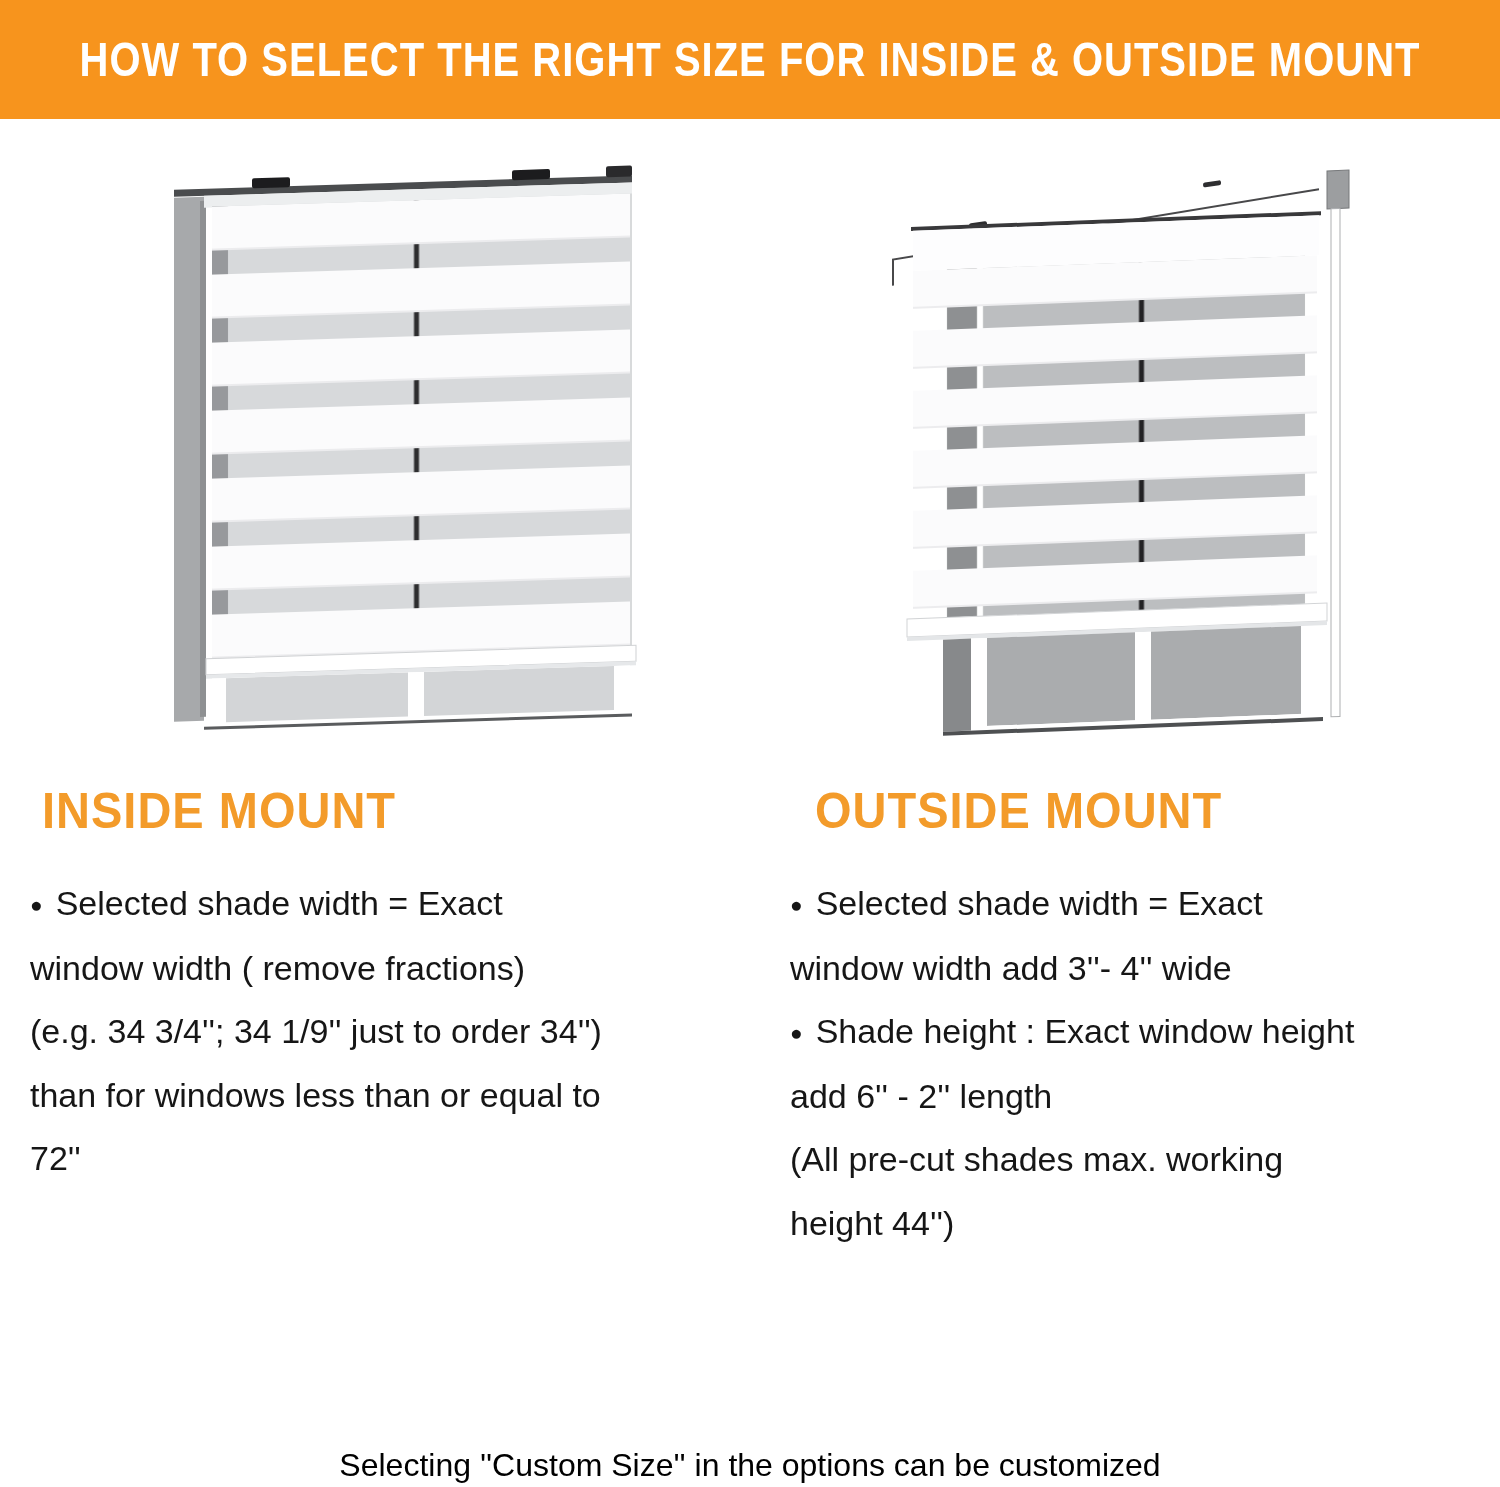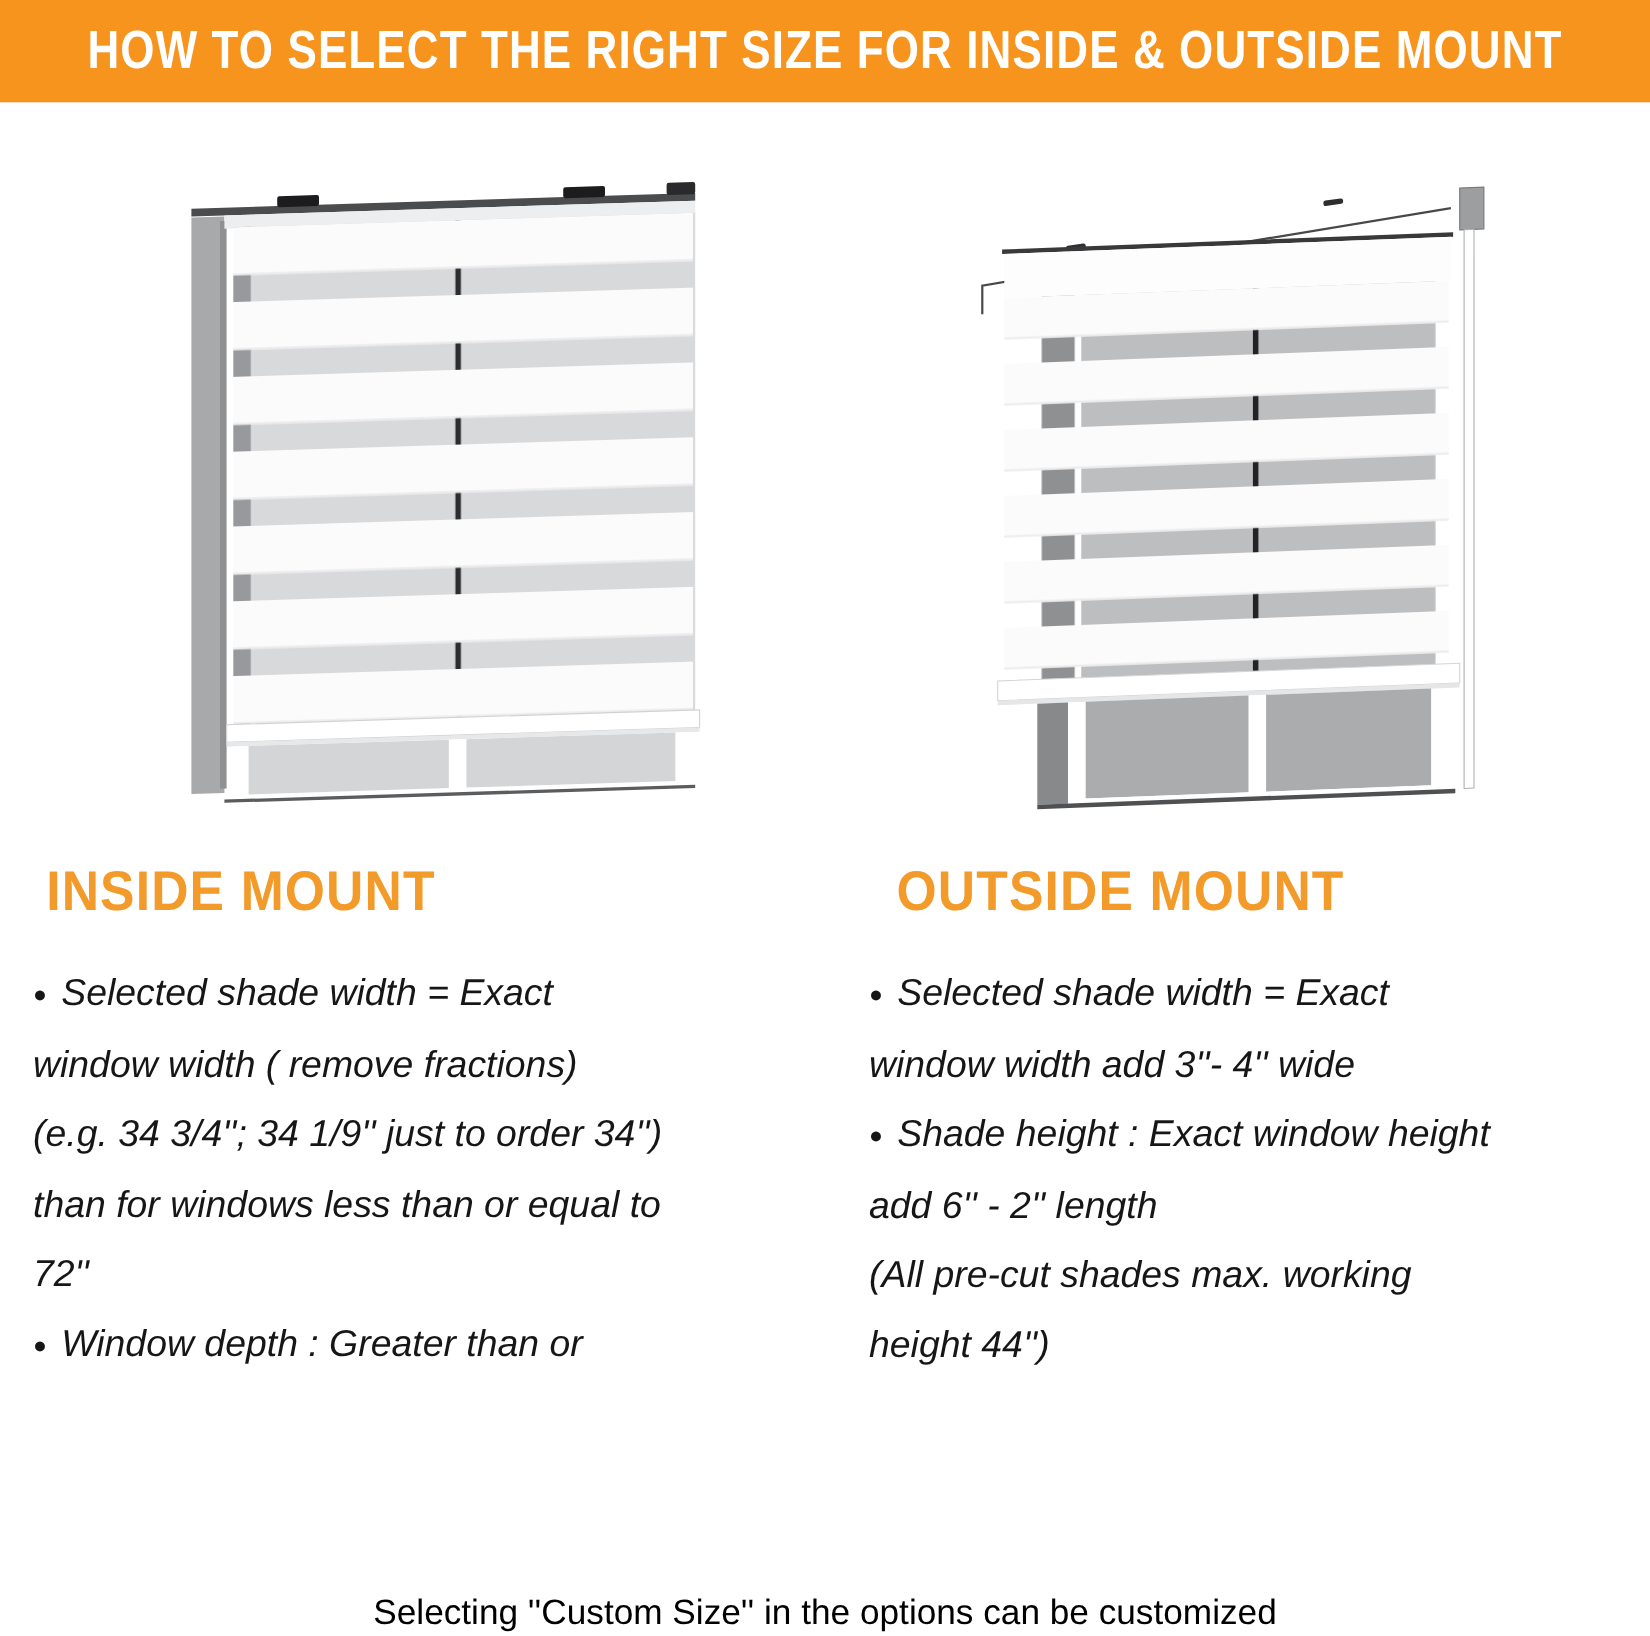--- a/index.html
+++ b/index.html
@@ -9,21 +9,21 @@
     --body-text:#161616;
   }
   *{box-sizing:border-box;}
   html,body{margin:0;padding:0;background:#ffffff;}
   .page{
     position:relative;width:1500px;height:1487px;margin:0 auto;
     background:#ffffff;overflow:hidden;
     font-family:"Liberation Sans", sans-serif;
   }
   .banner{
-    position:absolute;left:0;top:0;width:1500px;height:93px;
+    position:absolute;left:0;top:0;width:1500px;height:119px;
     background:var(--banner-bg);
     display:flex;align-items:center;justify-content:center;text-align:center;
   }
   .banner-title{
     color:var(--banner-text);
     font-size:40px;font-weight:bold;letter-spacing:1px;white-space:nowrap;
     transform:scaleY(1.22);transform-origin:center;
   }
   .illus{position:absolute;}
   .illus-left{left:168px;top:156px;width:487px;height:590px;}
@@ -35,21 +35,21 @@
     transform:scaleY(1.08);transform-origin:left top;
   }
   .heading-inside{left:42px;}
   .heading-outside{left:815px;}
   .bullet-col{
     position:absolute;top:872px;width:740px;
     color:var(--body-text);font-size:34px;line-height:63.5px;
   }
   .col-inside{left:30px;}
   .col-outside{left:790px;}
-  .bullet-line{white-space:nowrap;font-style:italic;}
+  .bullet-line{white-space:nowrap;}
   .bullet-dot{
     display:inline-block;font-size:21px;margin-right:13px;
     vertical-align:3px;color:var(--body-text);
   }
   .footer-note{
     position:absolute;left:0;top:1447px;width:1500px;
     text-align:center;color:#000000;font-size:32px;white-space:nowrap;
   }
   svg{display:block;}
 </style>
@@ -136,21 +136,20 @@
 
       <div class="bullet-line"><span>window width ( remove fractions)</span></div>
 
       <div class="bullet-line"><span>(e.g. 34 3/4''; 34 1/9'' just to order 34'')</span></div>
 
 
       <div class="bullet-line"><span>than for windows less than or equal to</span></div>
 
       <div class="bullet-line"><span>72''</span></div>
 
-      <div class="bullet-line"><span class="bullet-dot">●</span><span>Window depth : Greater than or</span></div>
 
     </div>
 
   <div class="bullet-col col-outside">
 
       <div class="bullet-line"><span class="bullet-dot">●</span><span>Selected shade width = Exact</span></div>
 
       <div class="bullet-line"><span>window width add 3''- 4'' wide</span></div>
 
       <div class="bullet-line"><span class="bullet-dot">●</span><span>Shade height : Exact window height</span></div>

